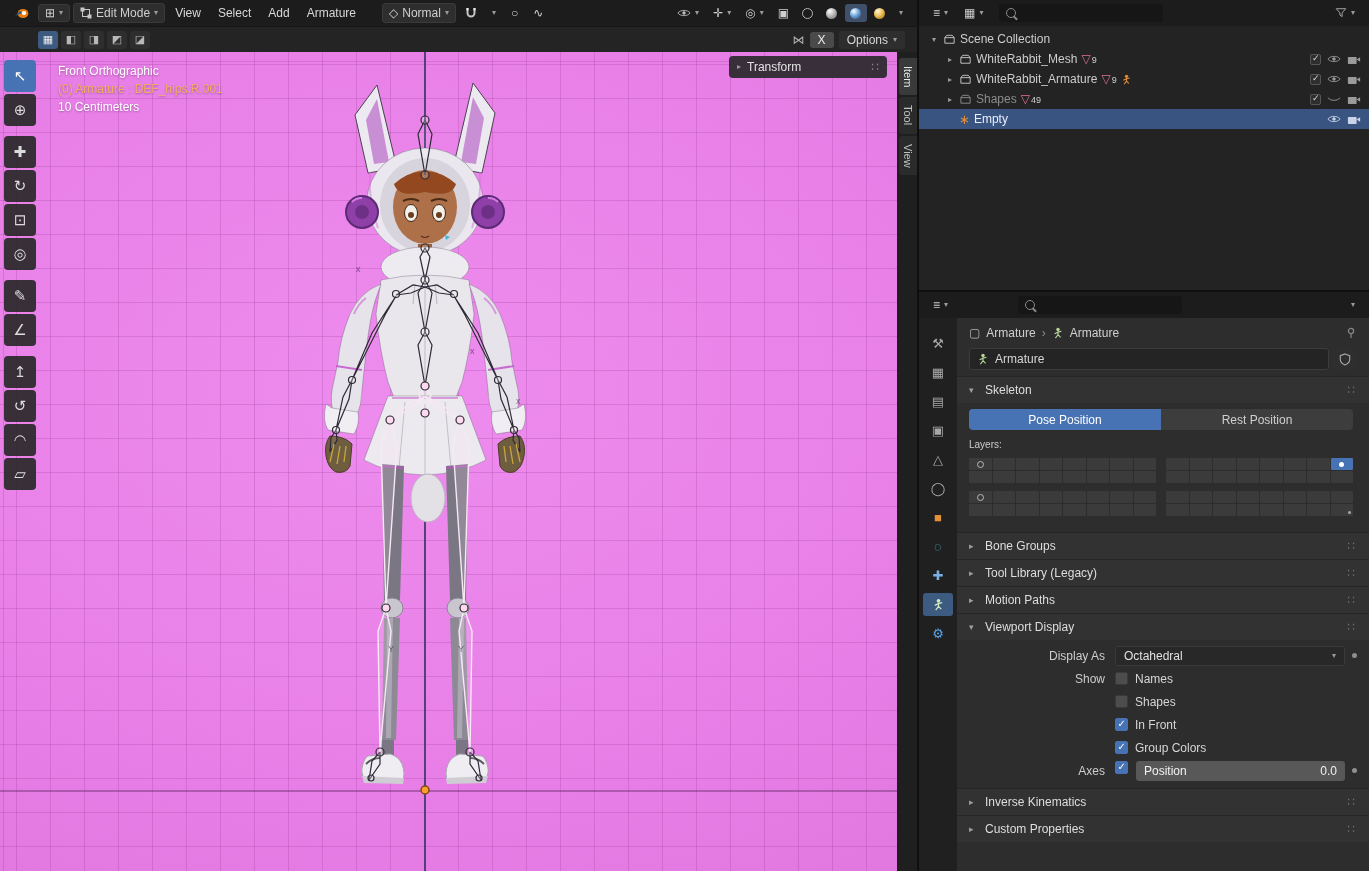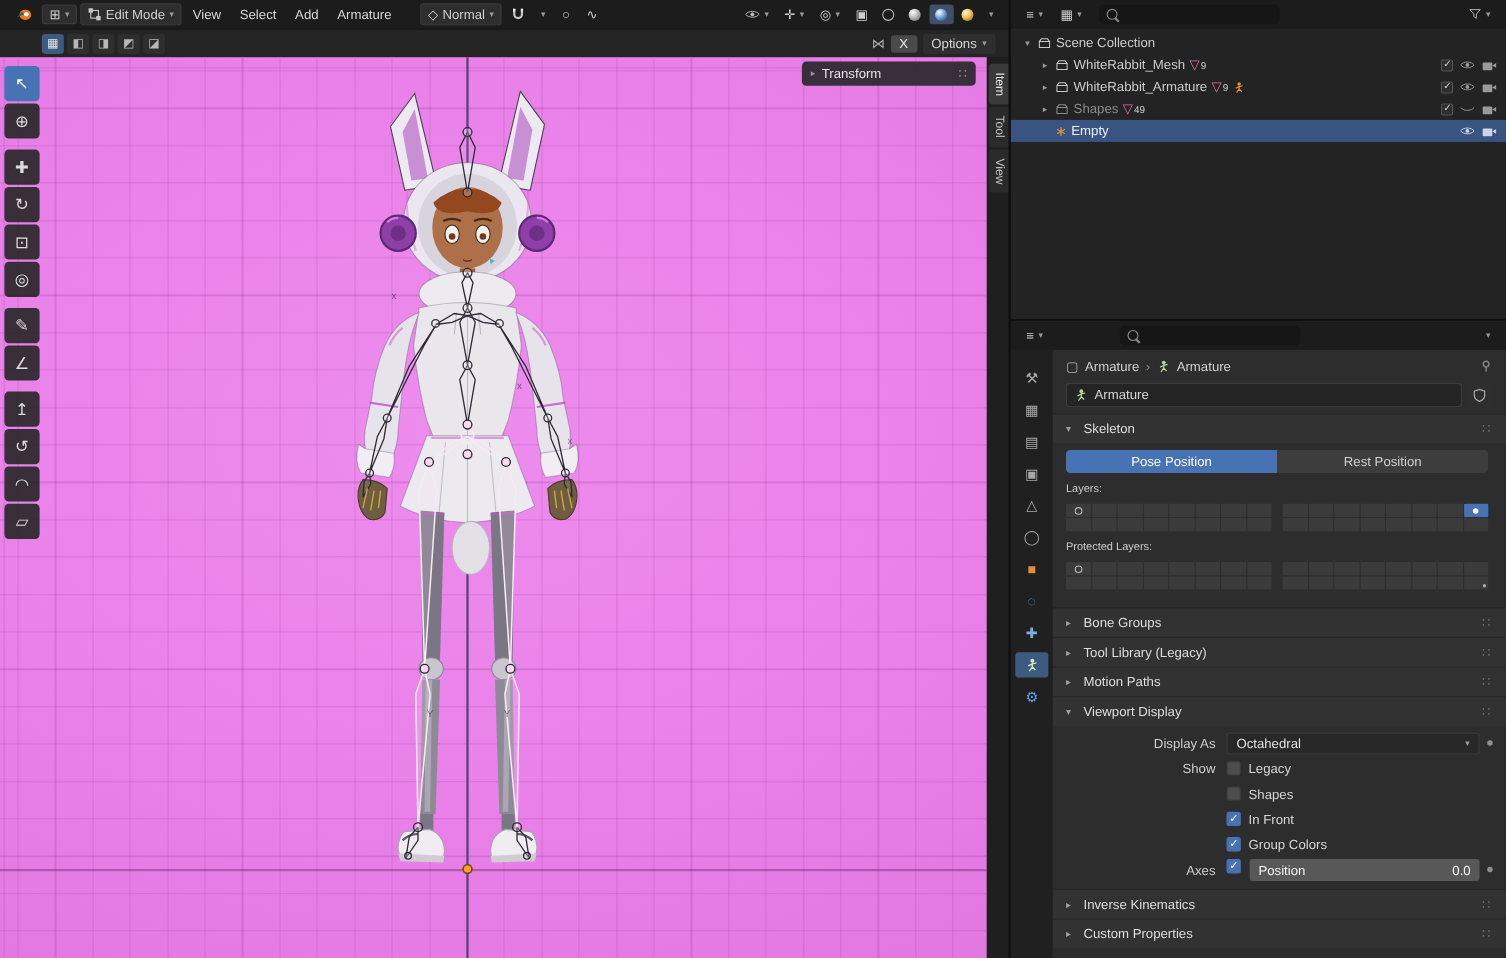--- a/index.html
+++ b/index.html
@@ -367,20 +367,25 @@
           <g fill="rgba(30,20,40,.55)" font-size="9">
             <text x="356" y="220">x</text>
             <text x="516" y="352">x</text>
             <text x="470" y="302">x</text>
             <text x="388" y="600">Y</text>
             <text x="458" y="600">Y</text>
           </g>
           <circle cx="425" cy="738" r="4" fill="#ff9d2e" stroke="#7c4a12" stroke-width="1.5"></circle>
         </svg>
 
+        <div class="vp-text">
+          <div class="t1">Front Orthographic</div>
+          <div class="t2">(0) Armature : DEF_hips.R.001</div>
+          <div class="t3">10 Centimeters</div>
+        </div>
 
         <div class="transform-panel">
           <span class="chev">▸</span>
           <span>Transform</span>
           <span class="grip">∷</span>
         </div>
 
         <div class="vp-toolbar">
           <div class="tool-btn active">
               <span>↖</span>
@@ -684,21 +689,20 @@
                 <div class="layer-cell"></div>
                 <div class="layer-cell"></div>
                 <div class="layer-cell"></div>
                 <div class="layer-cell"></div>
                 <div class="layer-cell"></div>
                 <div class="layer-cell"></div>
                 <div class="layer-cell"></div>
               </div>
             </div>
 
-          <div class="sublabel">Protected Layers:</div>
           <div class="layer-grid">
               <div class="layer-block">
                 <div class="layer-cell dot"></div>
                 <div class="layer-cell"></div>
                 <div class="layer-cell"></div>
                 <div class="layer-cell"></div>
                 <div class="layer-cell"></div>
                 <div class="layer-cell"></div>
                 <div class="layer-cell"></div>
                 <div class="layer-cell"></div>
@@ -764,21 +768,21 @@
             </span>
             <span class="decor">
                 <span class="decor-dot"></span>
               </span>
           </div>
 
           <div class="prow">
             <span class="plabel">Show</span>
             <span class="pwidget">
               <span class="cb"></span>
-              <span class="cb-label">Legacy</span>
+              <span class="cb-label">Names</span>
             </span>
             <span class="decor"></span>
           </div>
           <div class="prow">
             <span class="plabel"></span>
             <span class="pwidget">
               <span class="cb"></span>
               <span class="cb-label">Shapes</span>
             </span>
             <span class="decor"></span>

